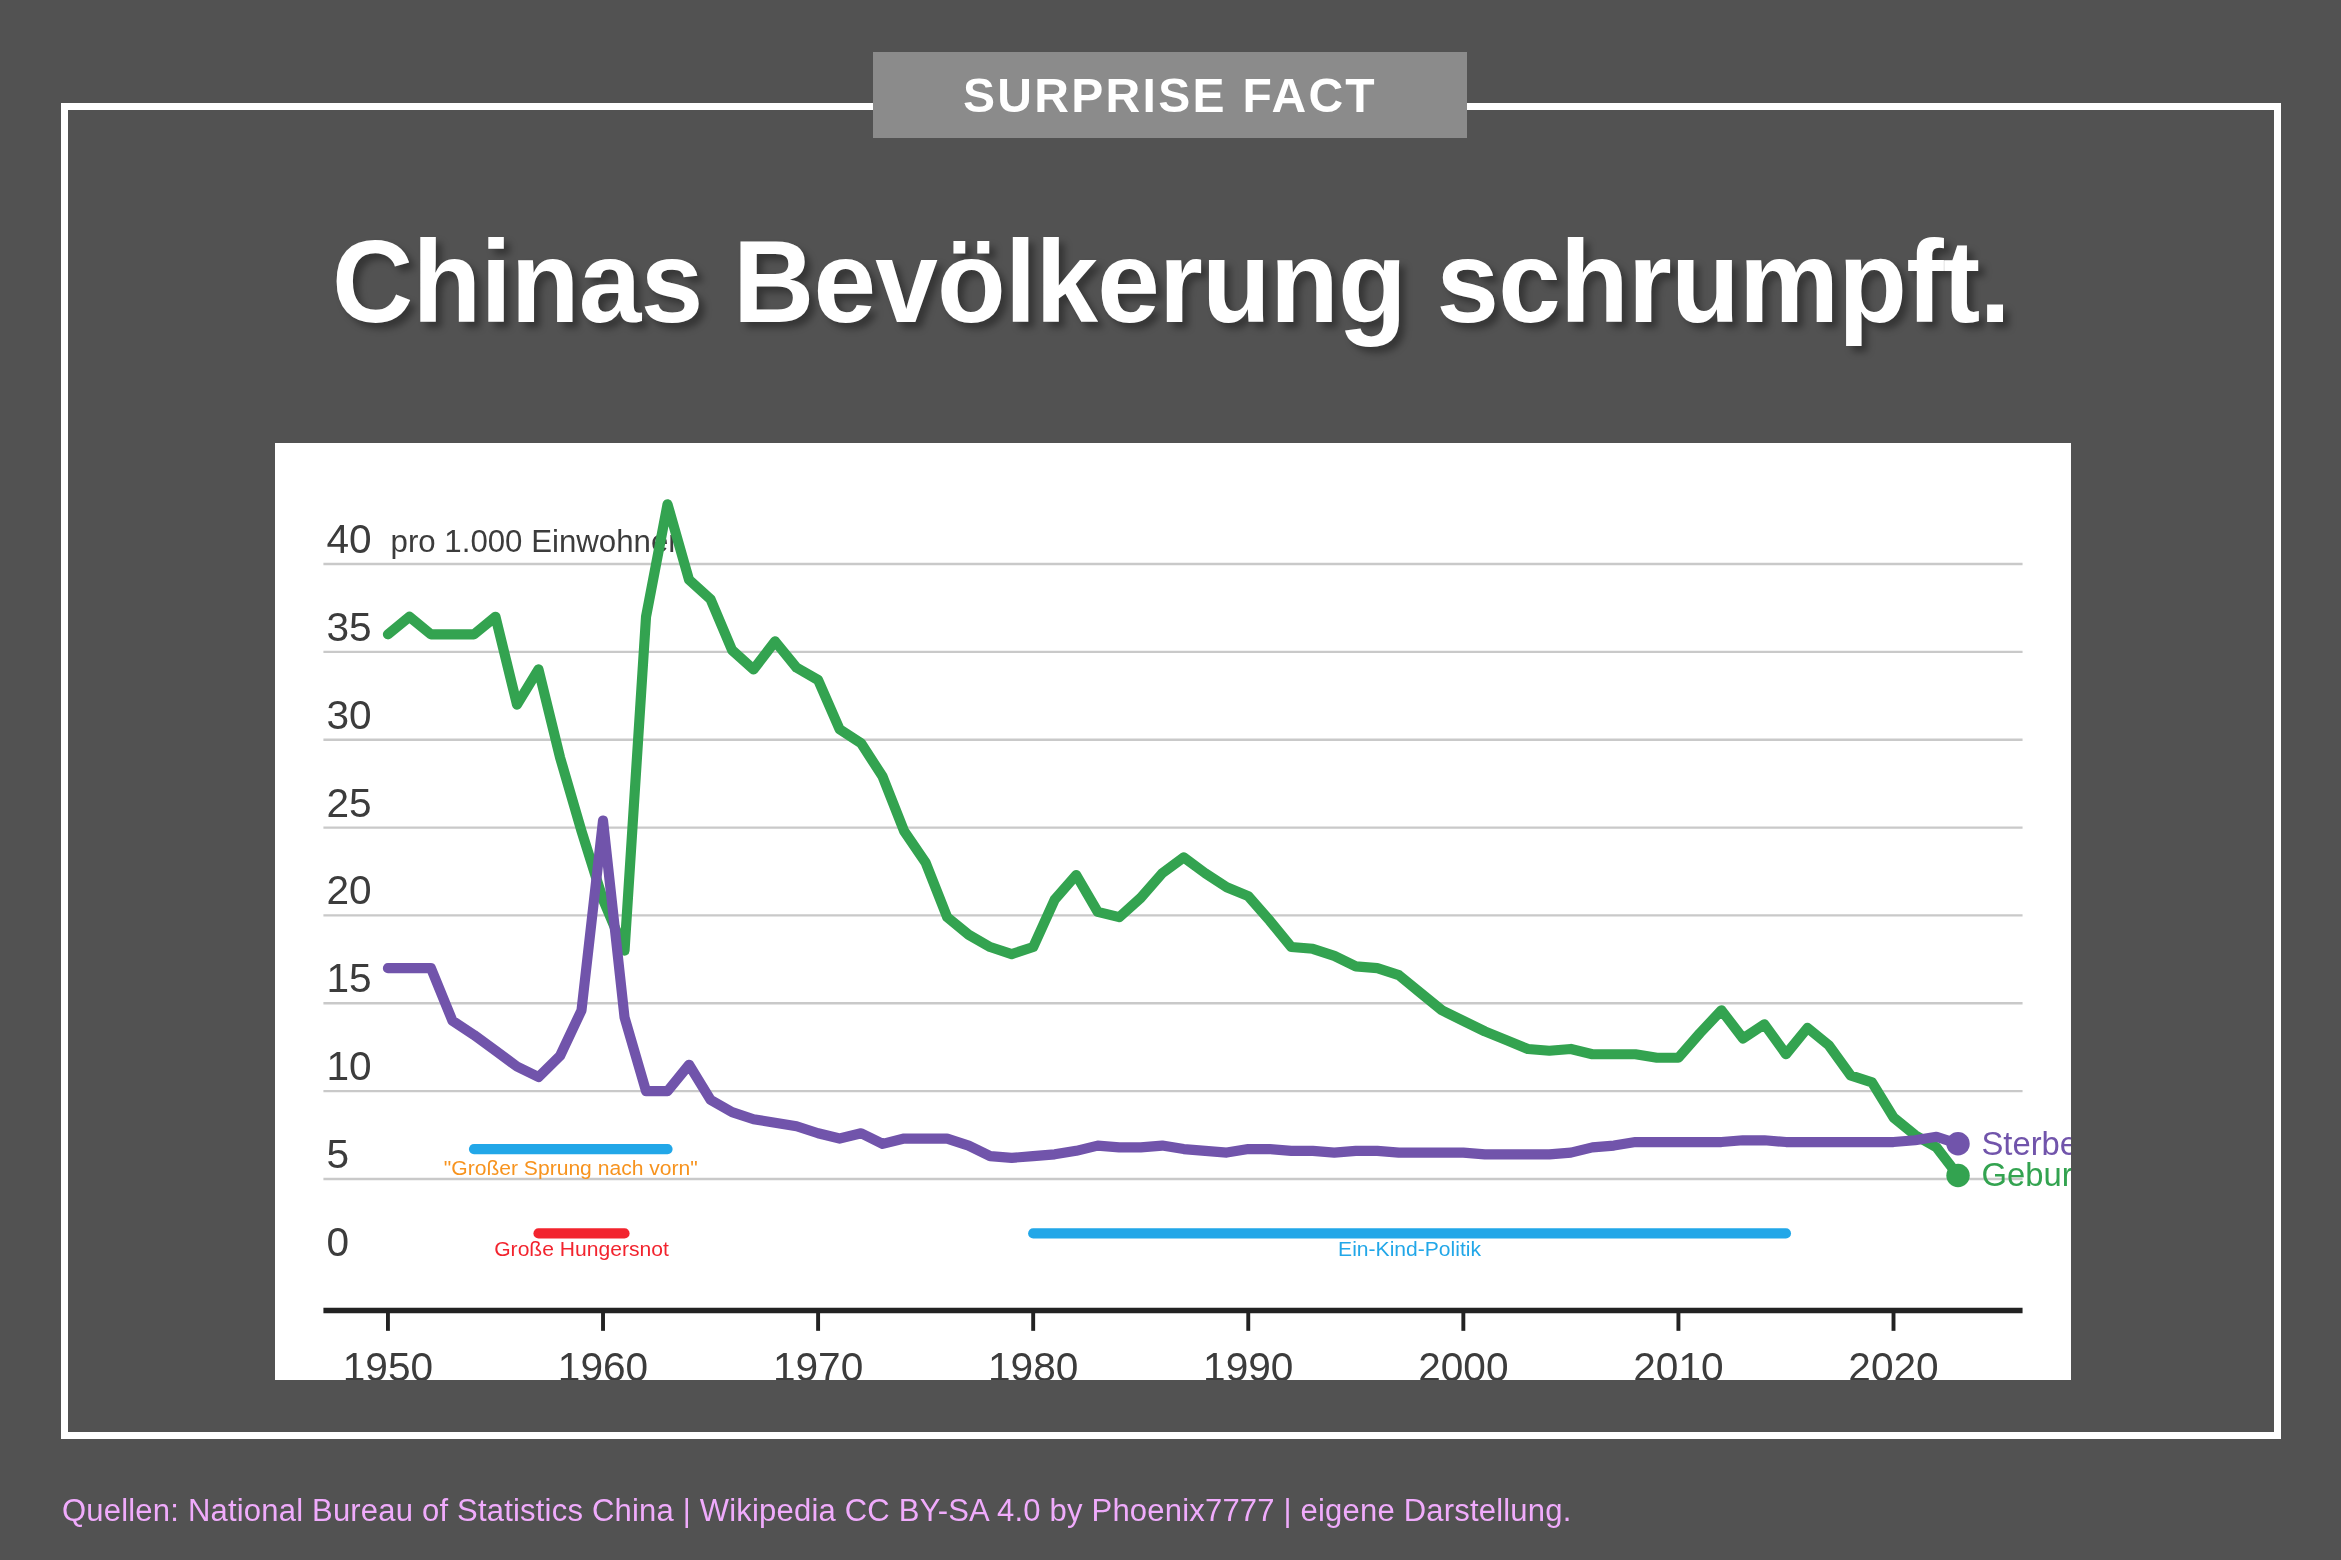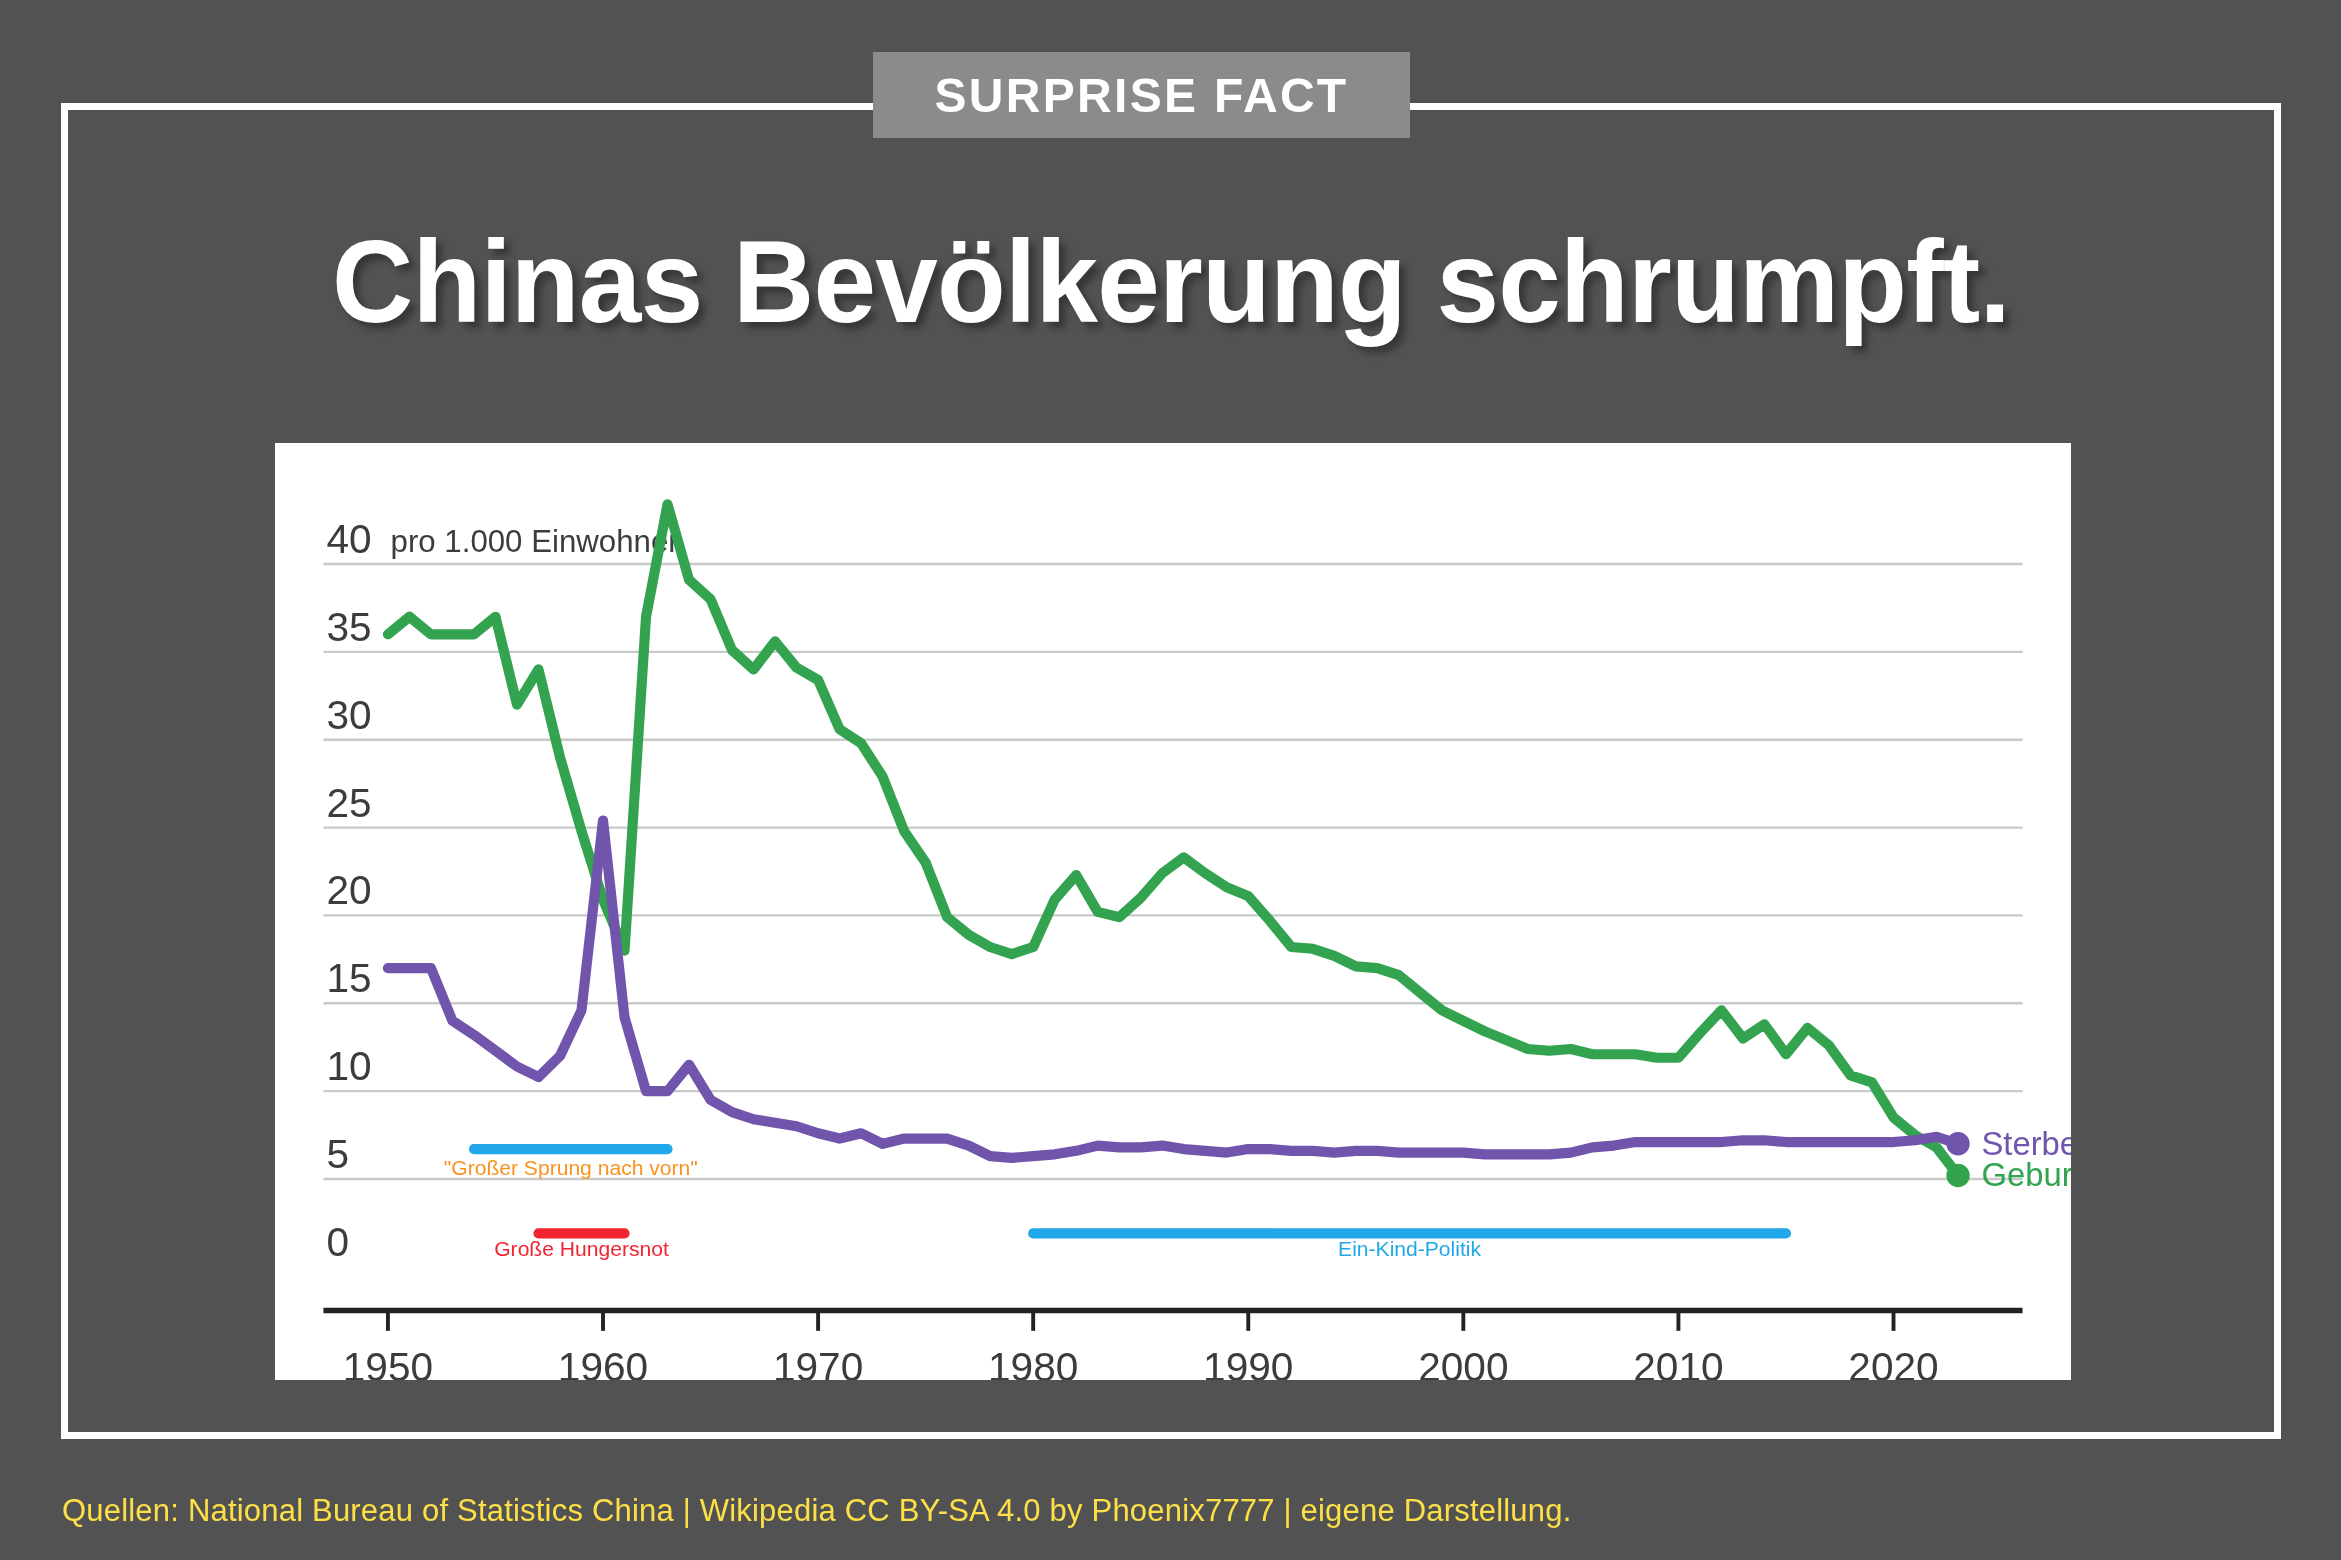--- a/index.html
+++ b/index.html
@@ -14,21 +14,21 @@
   #frame {
     position:absolute;
     left:61px; top:103px;
     width:2220px; height:1336px;
     border:7px solid #ffffff;
   }
   
   #badge {
     position:absolute;
     left:873px; top:52px;
-    width:537px; height:86px;
+    width:594px; height:86px;
     background:#8b8b8b;
     display:flex; align-items:center; justify-content:center;
     z-index:5;
   }
   #badge .txt {
     color:#ffffff;
     font-size:48px;
     font-weight:bold;
     letter-spacing:2.3px;
     font-family:"Liberation Sans", sans-serif;
@@ -54,21 +54,21 @@
     left:275px; top:443px;
     width:1796px; height:937px;
     background:#ffffff;
     z-index:3;
   }
   #plot { position:absolute; inset:0; }
   
   #footer {
     position:absolute;
     left:62px; top:1493px;
-    color:#fde047;
+    color:#f0abfc;
     font-size:31px;
     font-family:"Liberation Sans", sans-serif;
     letter-spacing:0.2px;
     white-space:nowrap;
   }
   .svg-text { font-family:"Liberation Sans", sans-serif; }
 </style>
 </head>
 <body>
 

